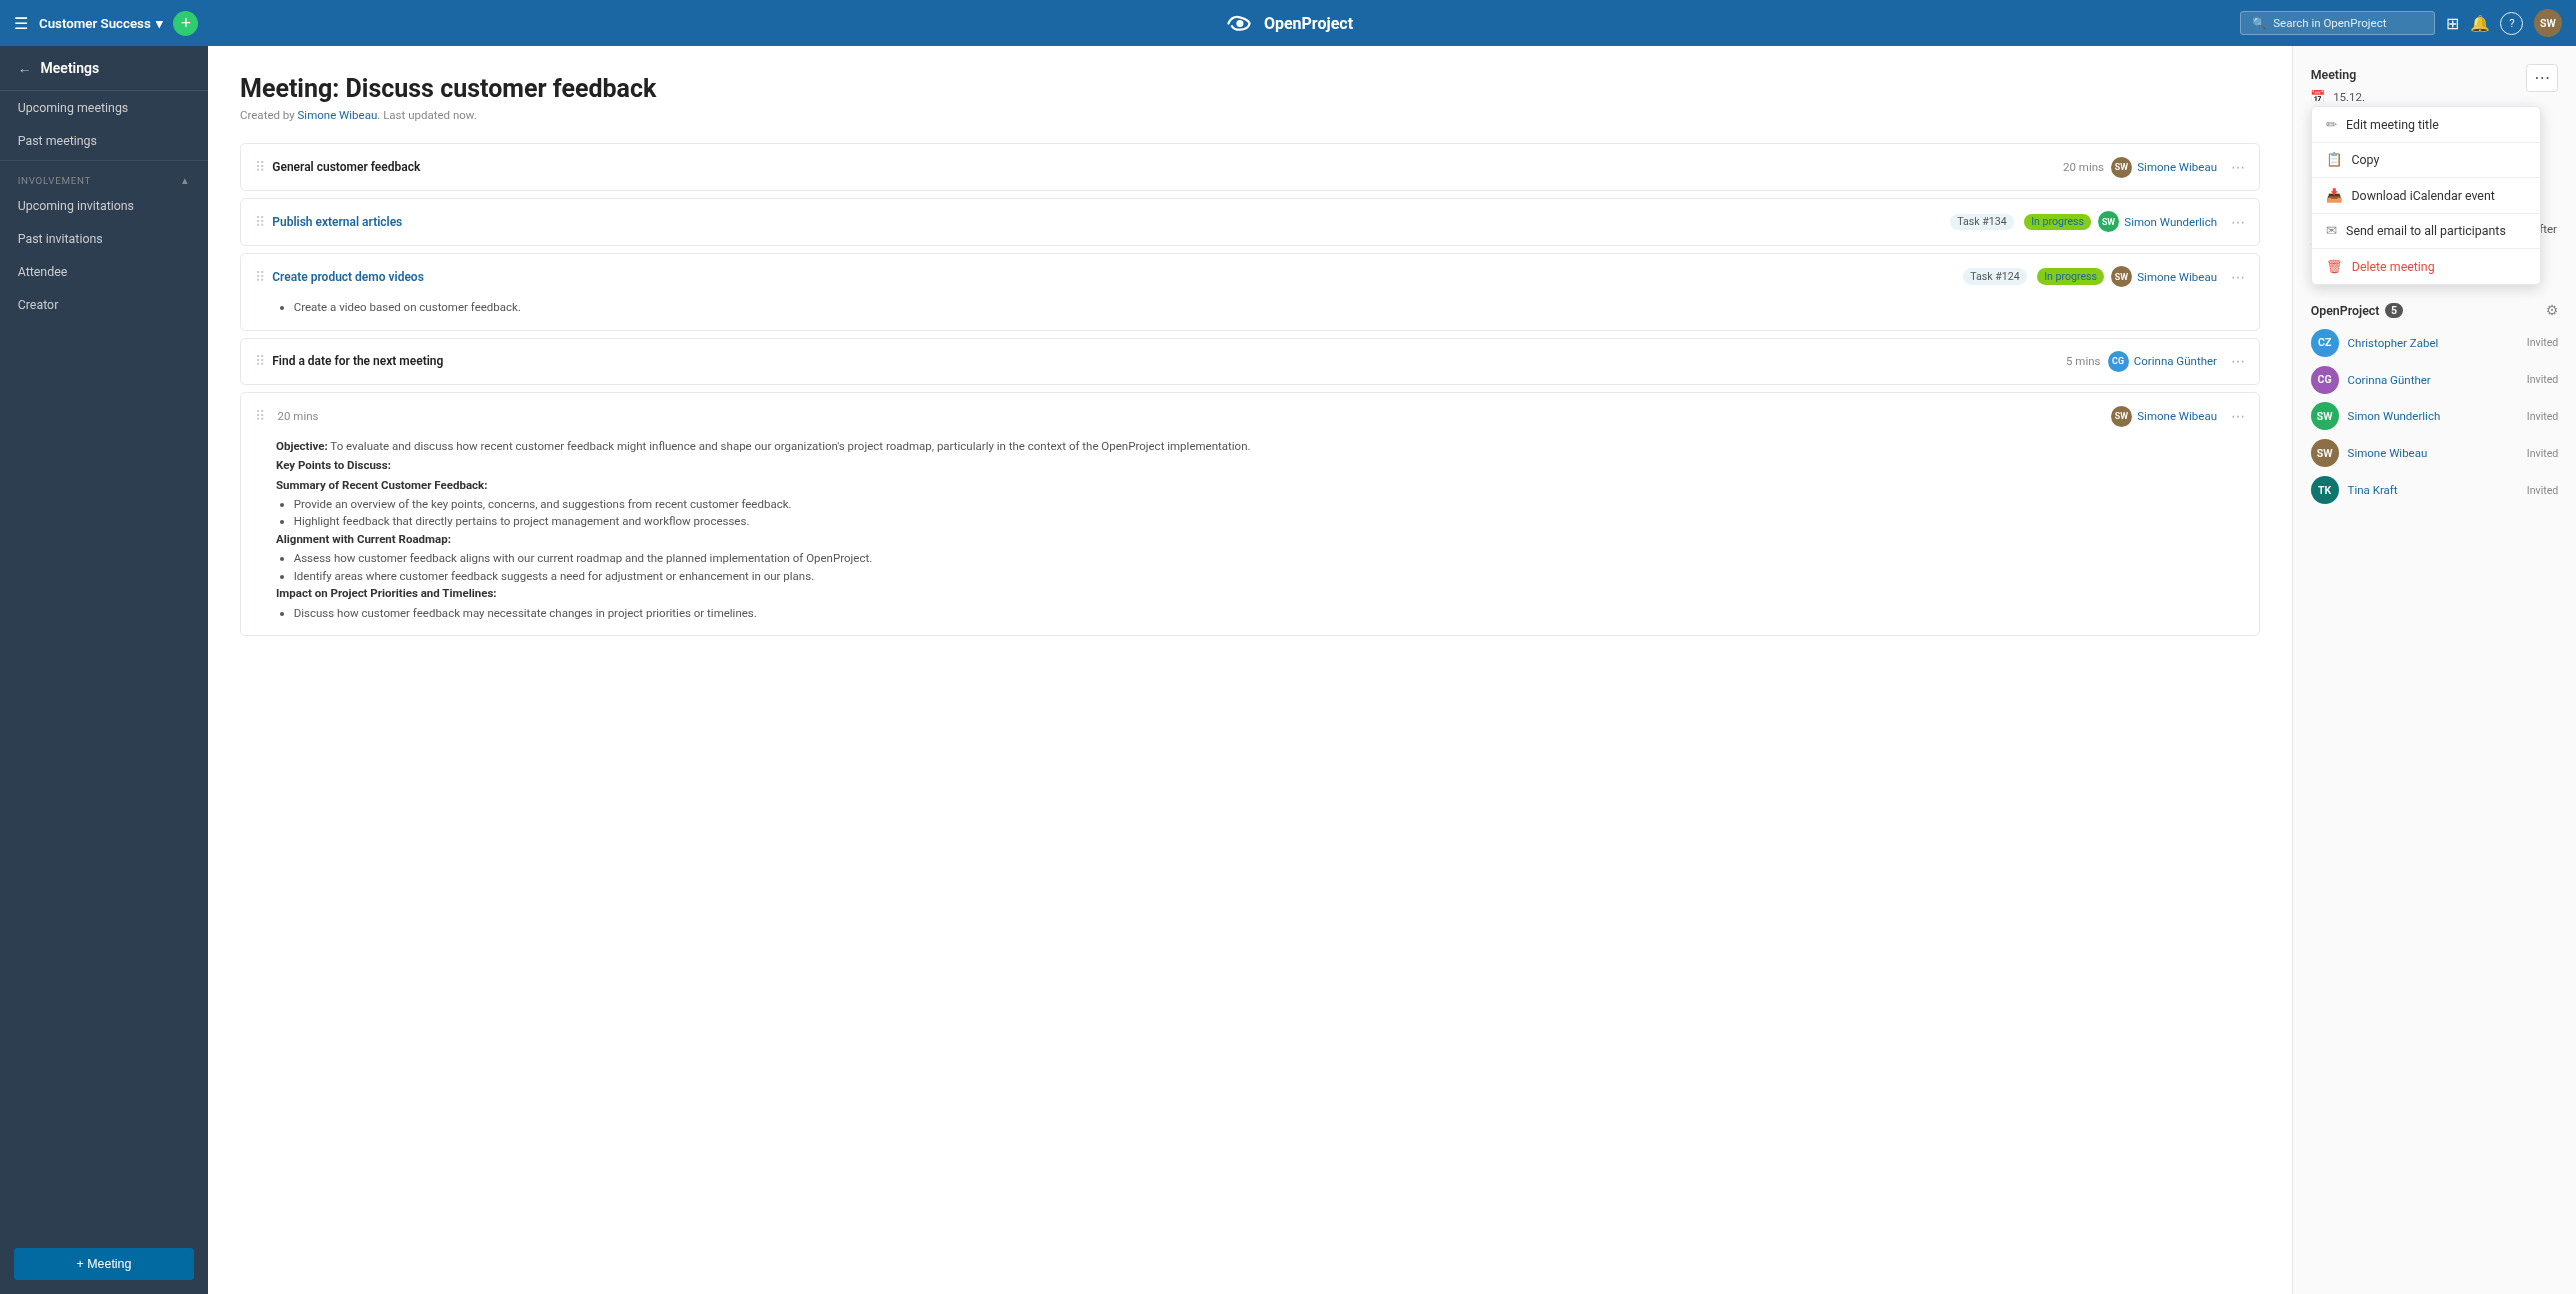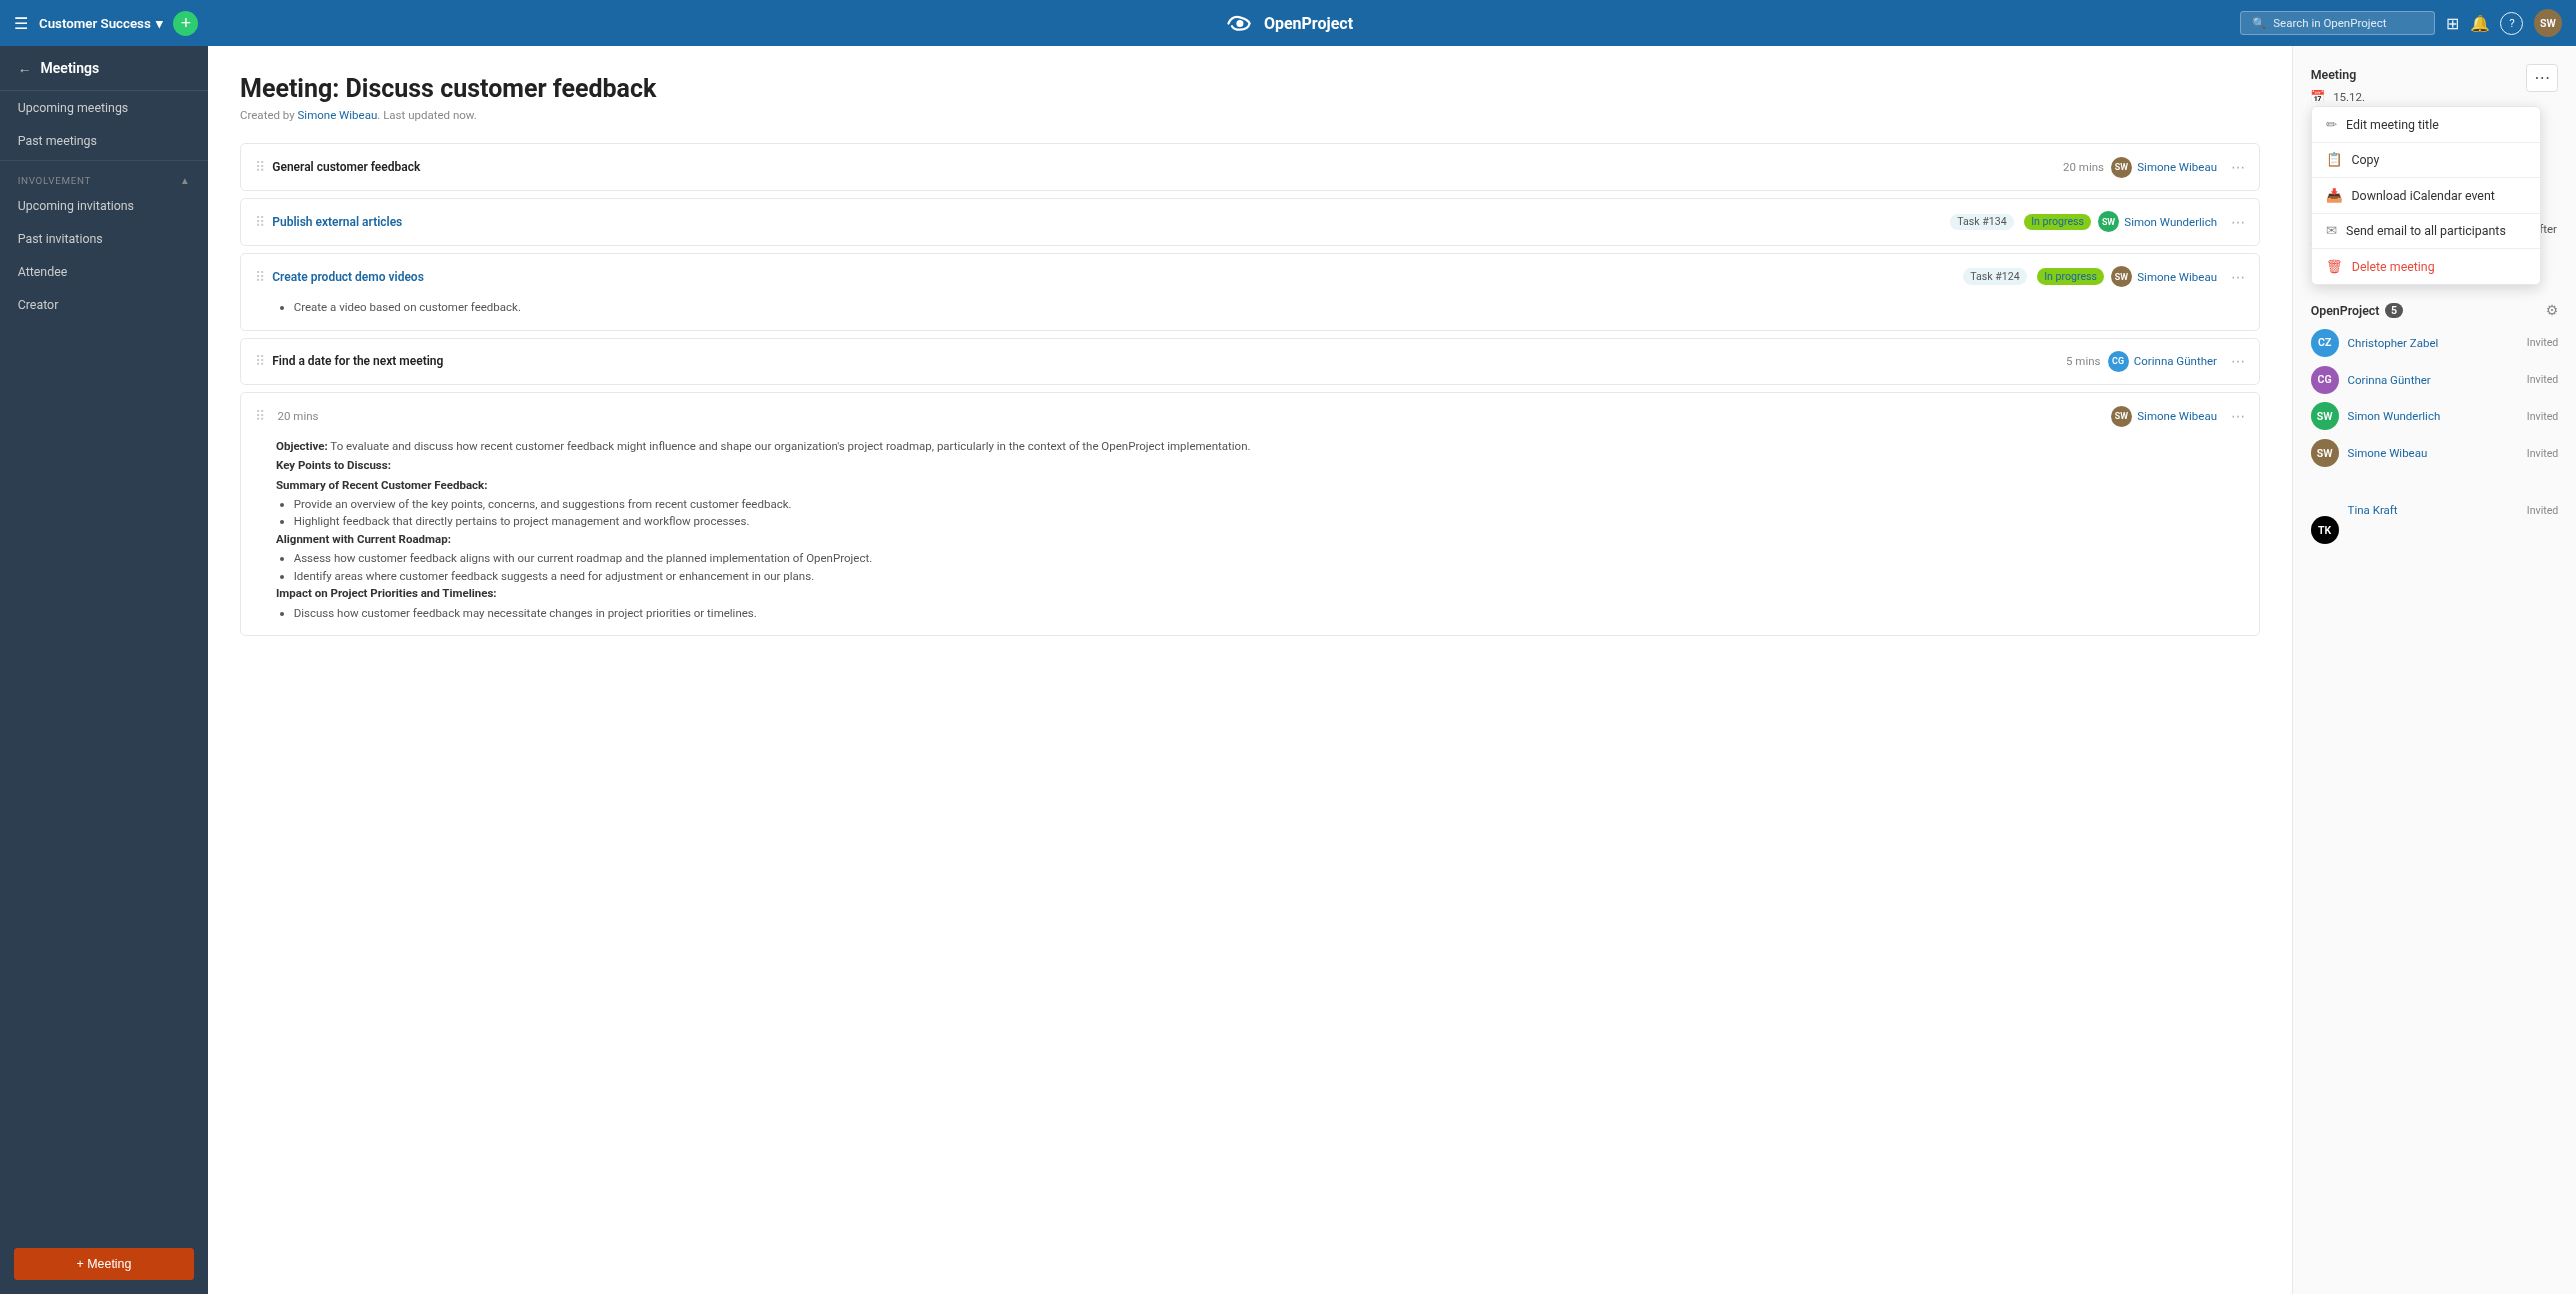--- a/index.html
+++ b/index.html
@@ -90,21 +90,21 @@
       letter-spacing: 0.7px;
       color: #888;
       display: flex; align-items: center; justify-content: space-between;
     }
     .sidebar-divider { height: 0.9px; background: rgba(255,255,255,0.08); margin: 3.5px 0; }
     .sidebar-bottom {
       margin-top: auto;
       padding: 14px;
     }
     .add-meeting-btn {
-      background: #c2410c; color: white;
+      background: #0369a1; color: white;
       border: none; border-radius: 3.5px;
       padding: 8.9px 14px; width: 100%;
       font-size: 12.4px; cursor: pointer;
       display: flex; align-items: center; justify-content: center; gap: 7px;
     }
 
     
     .main-content {
       flex: 1;
       overflow-y: auto;
@@ -466,21 +466,21 @@
       <div class="participant-avatar" style="background:#27ae60;">SW</div>
       <span class="participant-name">Simon Wunderlich</span>
       <span class="participant-status">Invited</span>
     </div>
     <div class="participant-row">
       <div class="participant-avatar" style="background:#8b6f47;">SW</div>
       <span class="participant-name">Simone Wibeau</span>
       <span class="participant-status">Invited</span>
     </div>
     <div class="participant-row">
-      <div class="participant-avatar" style="background:#000000;margin-top:40px;">TK</div>
+      <div class="participant-avatar" style="background:#0f766e;">TK</div>
       <span class="participant-name">Tina Kraft</span>
       <span class="participant-status">Invited</span>
     </div>
   </aside>
 </div>
 
 <div class="dropdown-menu">
   <div class="dropdown-item">
     <span class="item-icon">✏</span>
     <span>Edit meeting title</span>

